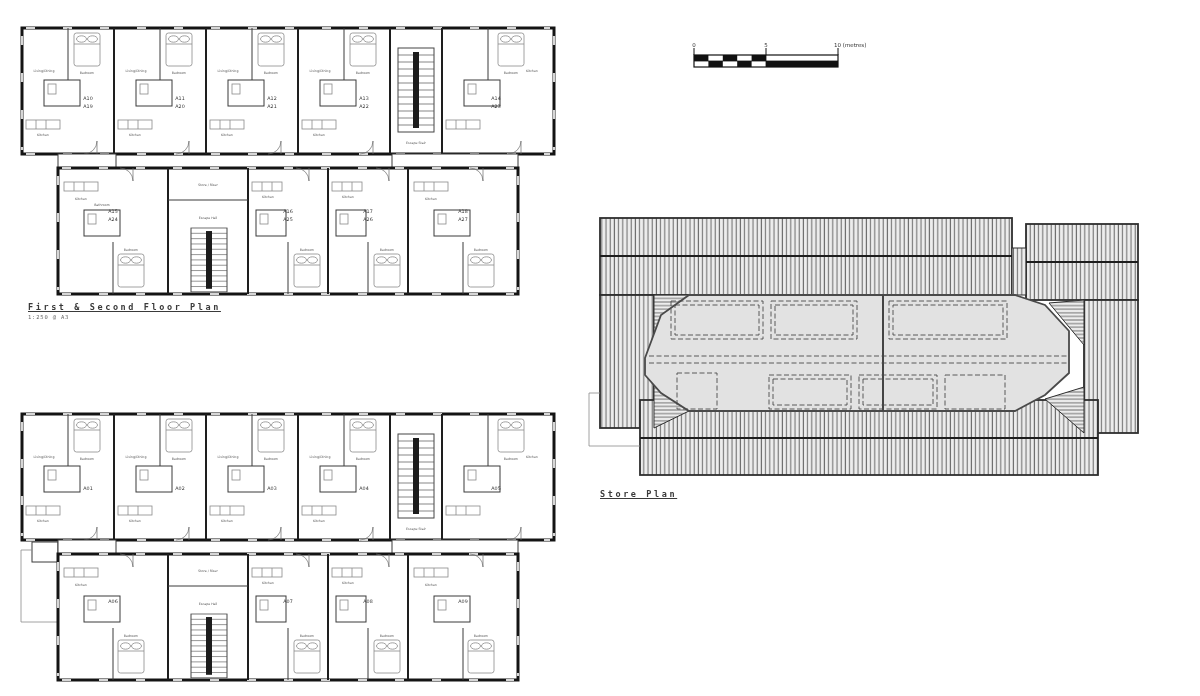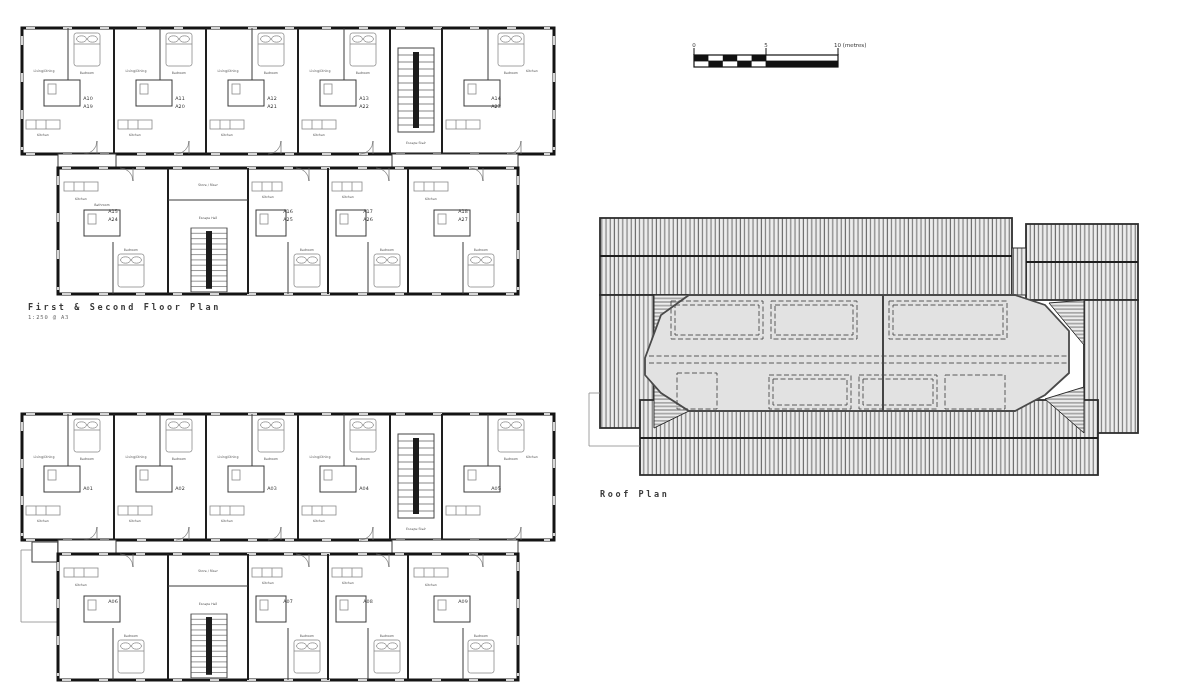--- a/index.html
+++ b/index.html
@@ -24,21 +24,21 @@
   .thin-b{stroke:#8a8a8a;stroke-width:.8;fill:none;}
   .cline{stroke:#444;stroke-width:2;}
 
   
   .t-unit{font:4.8px "DejaVu Sans",sans-serif;fill:#333;text-anchor:middle;}
   .t-room{font:3.2px "DejaVu Sans",sans-serif;fill:#555;text-anchor:middle;}
   .t-tick{font:5.5px "DejaVu Sans",sans-serif;fill:#333;}
   .t-tick-m{font:5.5px "DejaVu Sans",sans-serif;fill:#333;text-anchor:middle;}
 
   .plan-title{position:absolute;font:600 8.5px "DejaVu Sans Mono",monospace;
-              letter-spacing:2.6px;color:#3a3a3a;white-space:nowrap;}
+              letter-spacing:2.6px;color:#3a3a3a;white-space:nowrap;text-decoration:underline;}
   .plan-subtitle{position:absolute;font:400 5.5px "DejaVu Sans Mono",monospace;
               letter-spacing:.8px;color:#6a6a6a;white-space:nowrap;}
 </style>
 </head>
 <body>
 
 <div id="canvas">
 
   <svg style="left:16px;top:22px" width="550" height="282" viewBox="0 0 550 282">
     <defs>
@@ -537,15 +537,15 @@
       <rect x="186" y="172" width="82" height="34" class="dash"></rect>
       <rect x="190" y="176" width="74" height="26" class="dash"></rect>
       <rect x="276" y="172" width="78" height="34" class="dash"></rect>
       <rect x="280" y="176" width="70" height="26" class="dash"></rect>
       <rect x="362" y="172" width="60" height="34" class="dash"></rect>
     </g>
 
     <polyline points="17,190 6,190 6,243 57,243" class="thin-b"></polyline>
   </svg>
 
-  <div class="plan-title" style="left:600px;top:489px">Roof Plan</div>
+  <div class="plan-title" style="left:600px;top:489px">Store Plan</div>
 
 </div>
 
 </body></html>

